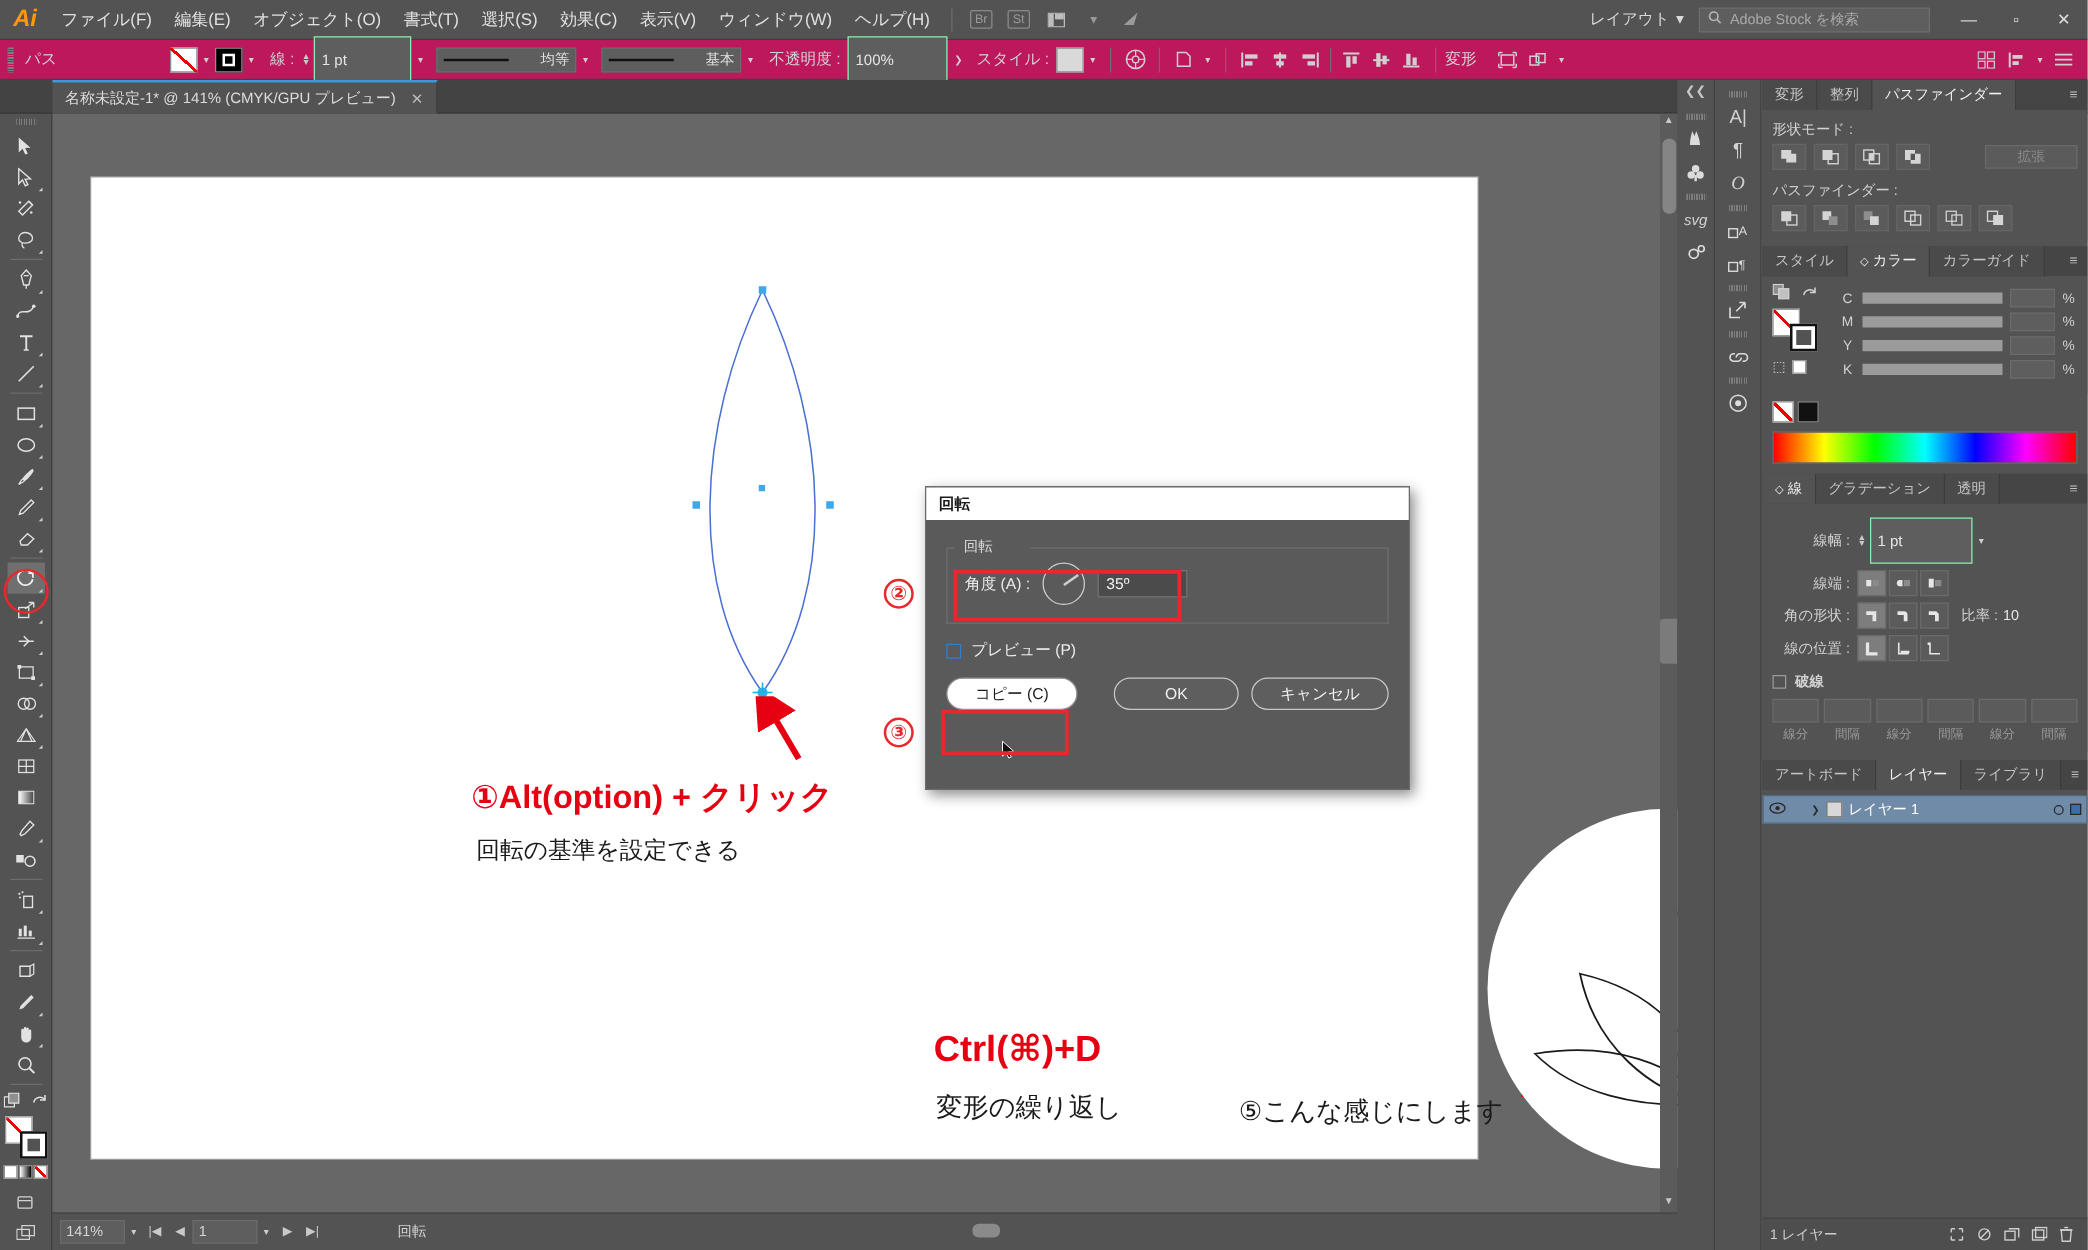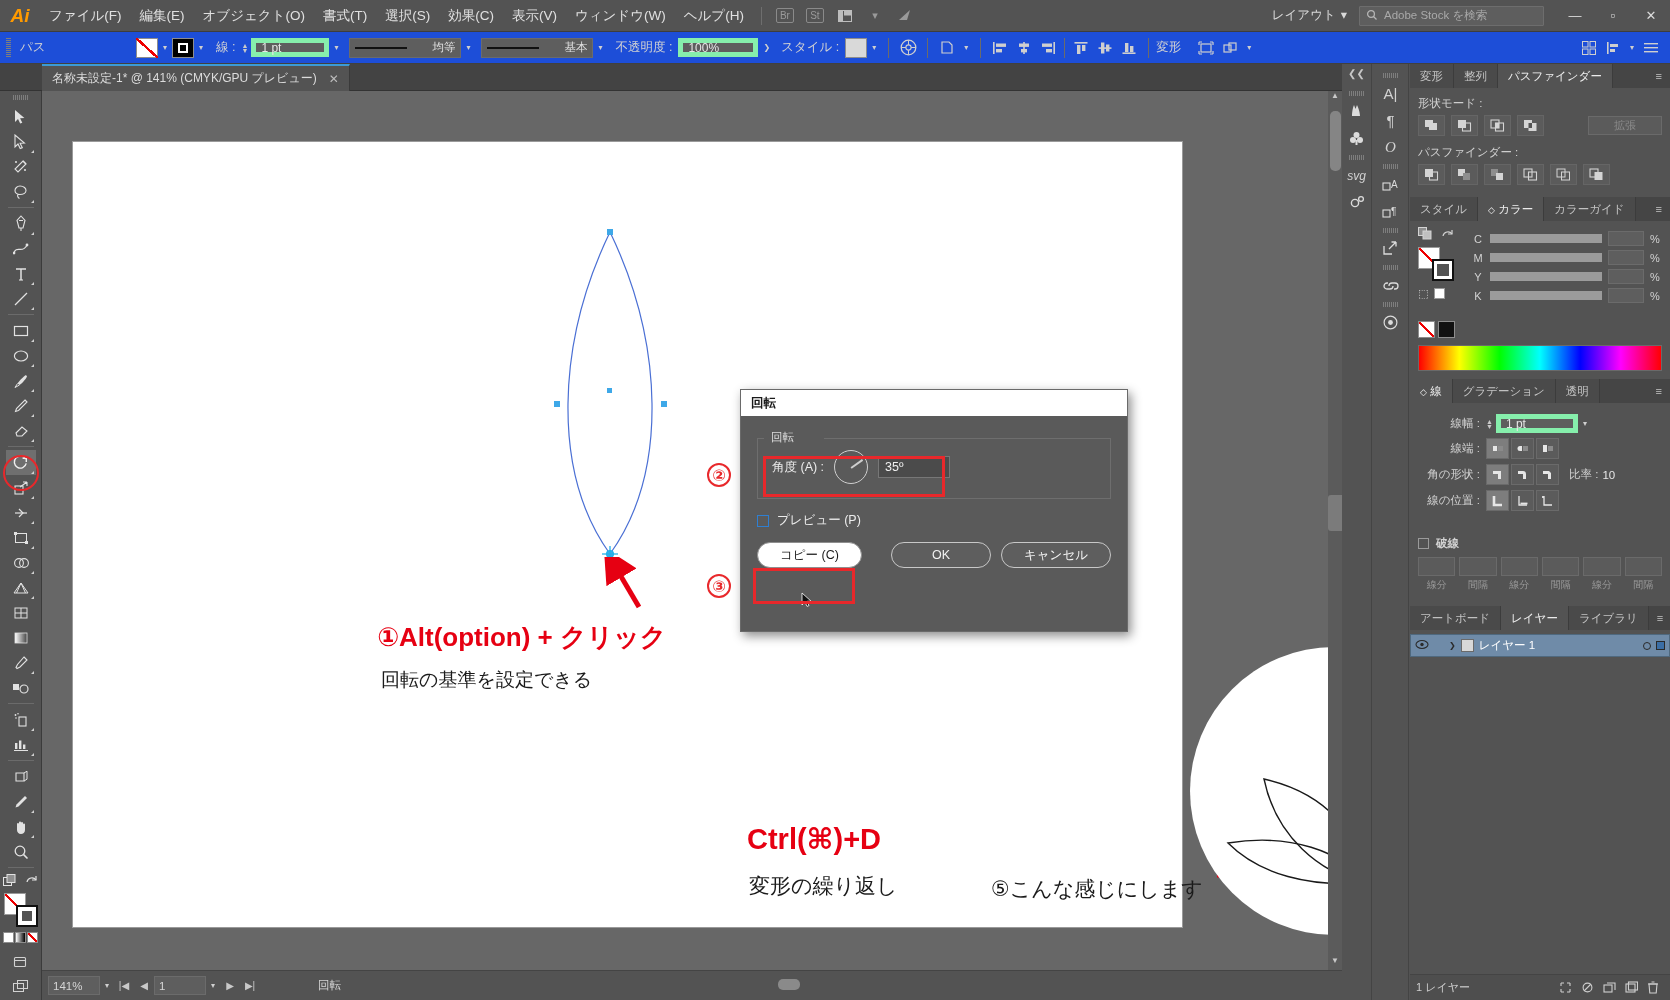--- a/index.html
+++ b/index.html
@@ -41,42 +41,42 @@
     display:flex; align-items:center; padding:0 6px; gap:6px; border-radius:1px;
     font-size:11.5px; color:#a9a9a9; margin-left:6px;
   }
   .wincontrols{ display:flex; margin-left:12px; }
   .wc{ width:38px; height:26px; display:flex; align-items:center; justify-content:center;
        color:#dcdcdc; font-size:13px; }
 
   
   .ctrlbar{
     position:absolute; left:0; top:32px; width:1670px; height:32px;
-    background:#1d4ed8; border-bottom:1px solid #404040;
+    background:#be185d; border-bottom:1px solid #404040;
     display:flex; align-items:center; padding-left:6px; gap:0px;
   }
   .grip{ width:5px; height:20px; background:
       repeating-linear-gradient(to bottom,#7e7e7e 0 1px,transparent 1px 2px);
       margin-right:9px; }
   .cb-label{ font-size:12.5px; color:#d2d2d2; margin-right:6px; white-space:nowrap;}
   .swatch-none{
     width:22px; height:20px; background:#fff; border:1px solid #8d8d8d; position:relative;
   }
   .swatch-none::after{
     content:""; position:absolute; left:-1px; top:-1px; right:-1px; bottom:-1px;
     background:linear-gradient(to top right, transparent 46%, #e00 46%, #e00 54%, transparent 54%);
   }
   .stroke-sw{
     width:22px; height:20px; background:#000; border:1px solid #8d8d8d;
     display:flex; align-items:center; justify-content:center;
   }
   .stroke-sw i{ width:10px;height:10px;border:2px solid #fff;display:block; }
   .caret{ font-size:8px; color:#cfcfcf; padding:0 5px; }
   .numfield{
-    background:#5e5e5e; border:5px solid #86efac; height:19px; min-width:58px;
+    background:#5e5e5e; border:1px solid #86efac; height:37px; min-width:58px;
     display:flex; align-items:center; padding:0 5px; font-size:12px; color:#e6e6e6;
   }
   .stepper{ display:flex; flex-direction:column; color:#c9c9c9; font-size:7px; line-height:5px; margin-right:3px;}
   .profile-box{
     background:#5e5e5e; border:1px solid #6b6b6b; height:20px; width:100px;
     display:flex; align-items:center; justify-content:space-between; padding:0 5px;
     font-size:11.5px; color:#e2e2e2;
   }
   .profline{ width:52px; height:2px; background:#111; }
   .cb-icon{
@@ -1122,21 +1122,21 @@
                 <path d="M4.5 9.5 h7" stroke="#e6e6e6" stroke-width="1.8"></path>
               </svg>
           </span>
           <span class="sbtn">
             <svg width="14" height="13" viewBox="0 0 14 13">
                 <path d="M3 2 v9 h8" fill="none" stroke="#e6e6e6" stroke-width="1.3"></path>
                 <path d="M2 2 v2" stroke="#e6e6e6" stroke-width="1.8"></path>
               </svg>
           </span>
         </div>
-        <div class="srow" style="margin-top:25px">
+        <div class="srow" style="margin-top:9px">
           <span class="chk"></span>
           <span style="margin-left:7px;font-weight:bold">破線</span>
         </div>
         <div class="dashrow">
           <span class="dashbox"></span>
           <span class="dashbox"></span>
           <span class="dashbox"></span>
           <span class="dashbox"></span>
           <span class="dashbox"></span>
           <span class="dashbox"></span>

